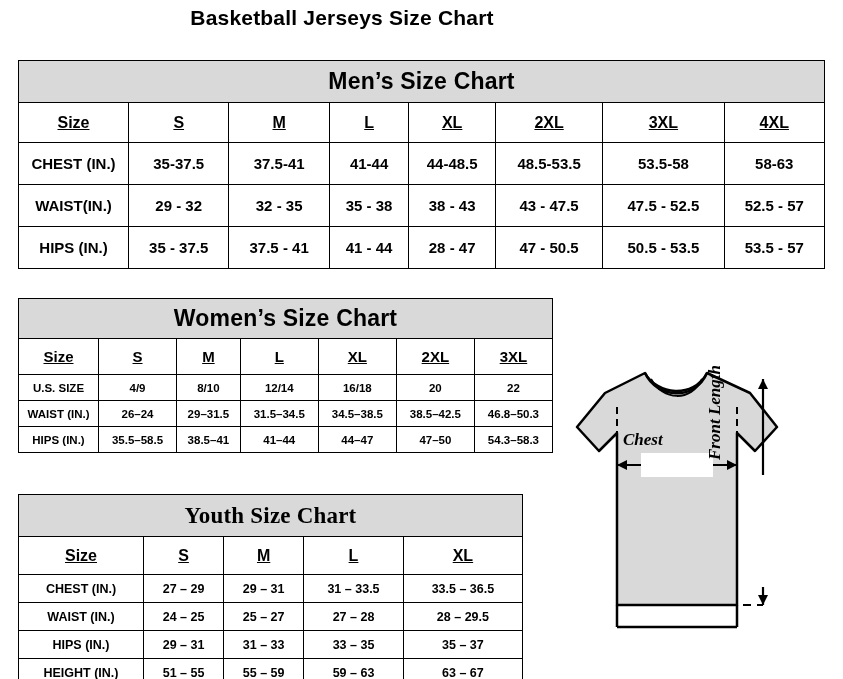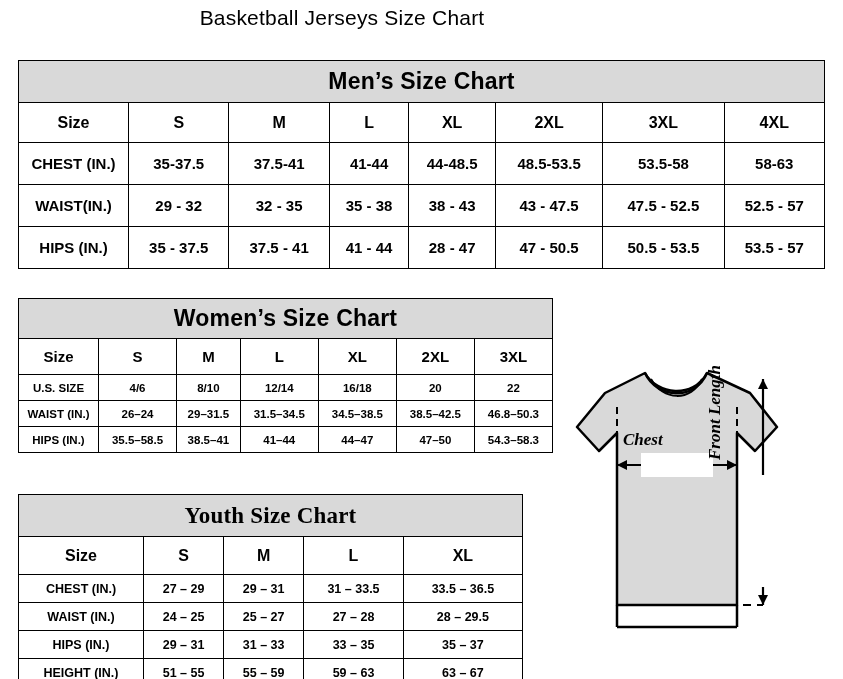--- a/index.html
+++ b/index.html
@@ -17,21 +17,21 @@
     height: 679px;
     background: #ffffff;
   }
   .page-title {
     position: absolute;
     top: 6px;
     left: 0;
     width: 684px;
     text-align: center;
     font-size: 21px;
-    font-weight: normal;
+    font-weight: bold;
     letter-spacing: 0.2px;
   }
 
   table.sizechart {
     border-collapse: collapse;
     position: absolute;
     background: #ffffff;
   }
   table.sizechart td, table.sizechart th {
     border: 1px solid #000000;
@@ -43,20 +43,21 @@
   }
   .caption-cell {
     background: #d9d9d9 !important;
     font-size: 23px;
     font-weight: bold;
     letter-spacing: 0.2px;
   }
   .hdr-cell {
     background: #ffffff;
     font-weight: bold;
+    text-decoration: underline;
   }
 
   
   #men-table {
     top: 60px;
     left: 18px;
     width: 807px;
   }
   #men-table .caption-cell { height: 42px; }
   #men-table tr.hdr td { height: 40px; font-size: 16px; }
@@ -199,21 +200,21 @@
         <td class="hdr-cell">Size</td>
         <td class="hdr-cell">S</td>
         <td class="hdr-cell">M</td>
         <td class="hdr-cell">L</td>
         <td class="hdr-cell">XL</td>
         <td class="hdr-cell">2XL</td>
         <td class="hdr-cell">3XL</td>
       </tr>
       <tr class="data">
         <td class="rowlabel">U.S. SIZE</td>
-        <td>4/6</td>
+        <td>4/9</td>
         <td>8/10</td>
         <td>12/14</td>
         <td>16/18</td>
         <td>20</td>
         <td>22</td>
       </tr>
       <tr class="data">
         <td class="rowlabel">WAIST (IN.)</td>
         <td>26–24</td>
         <td>29–31.5</td>

